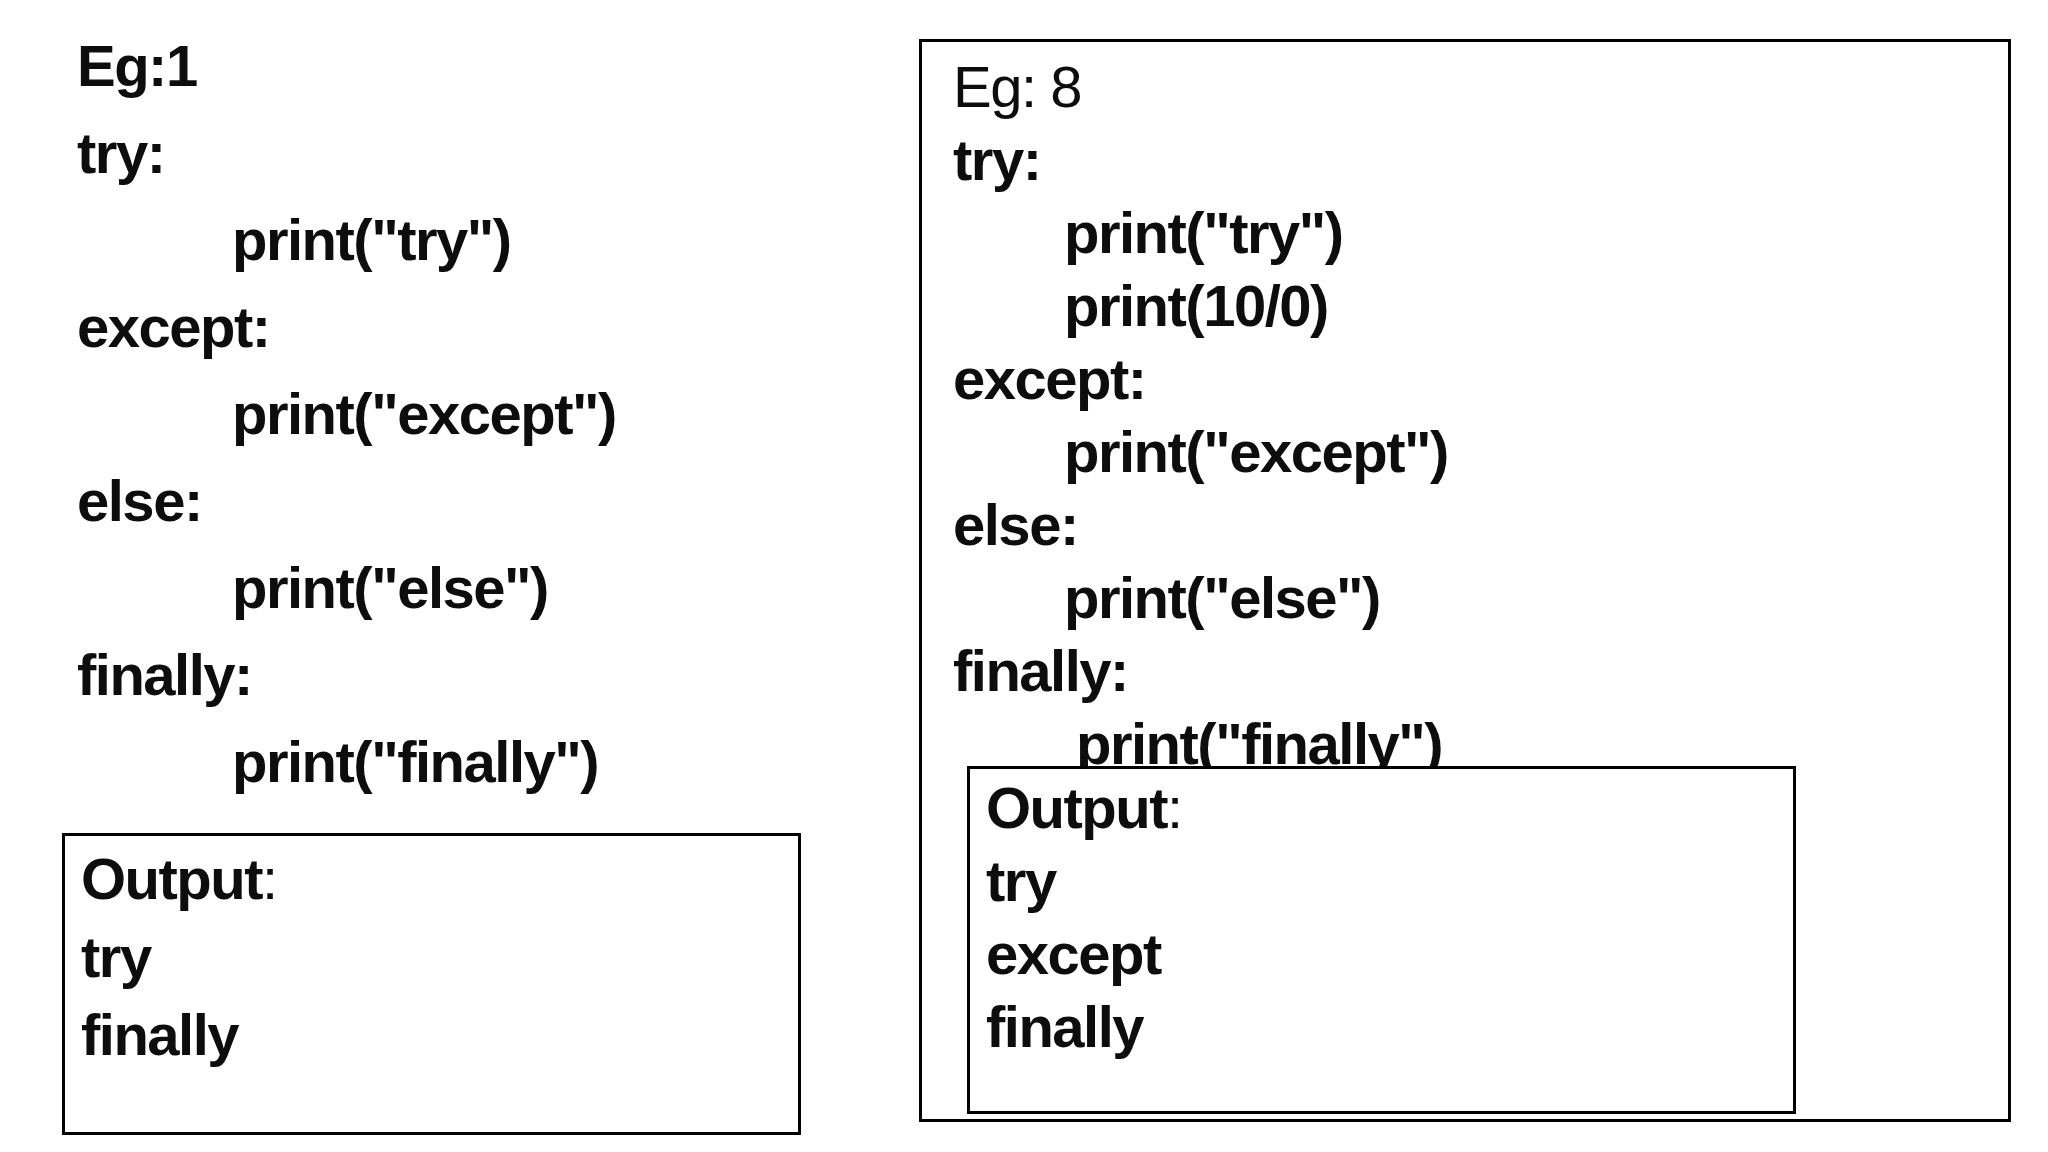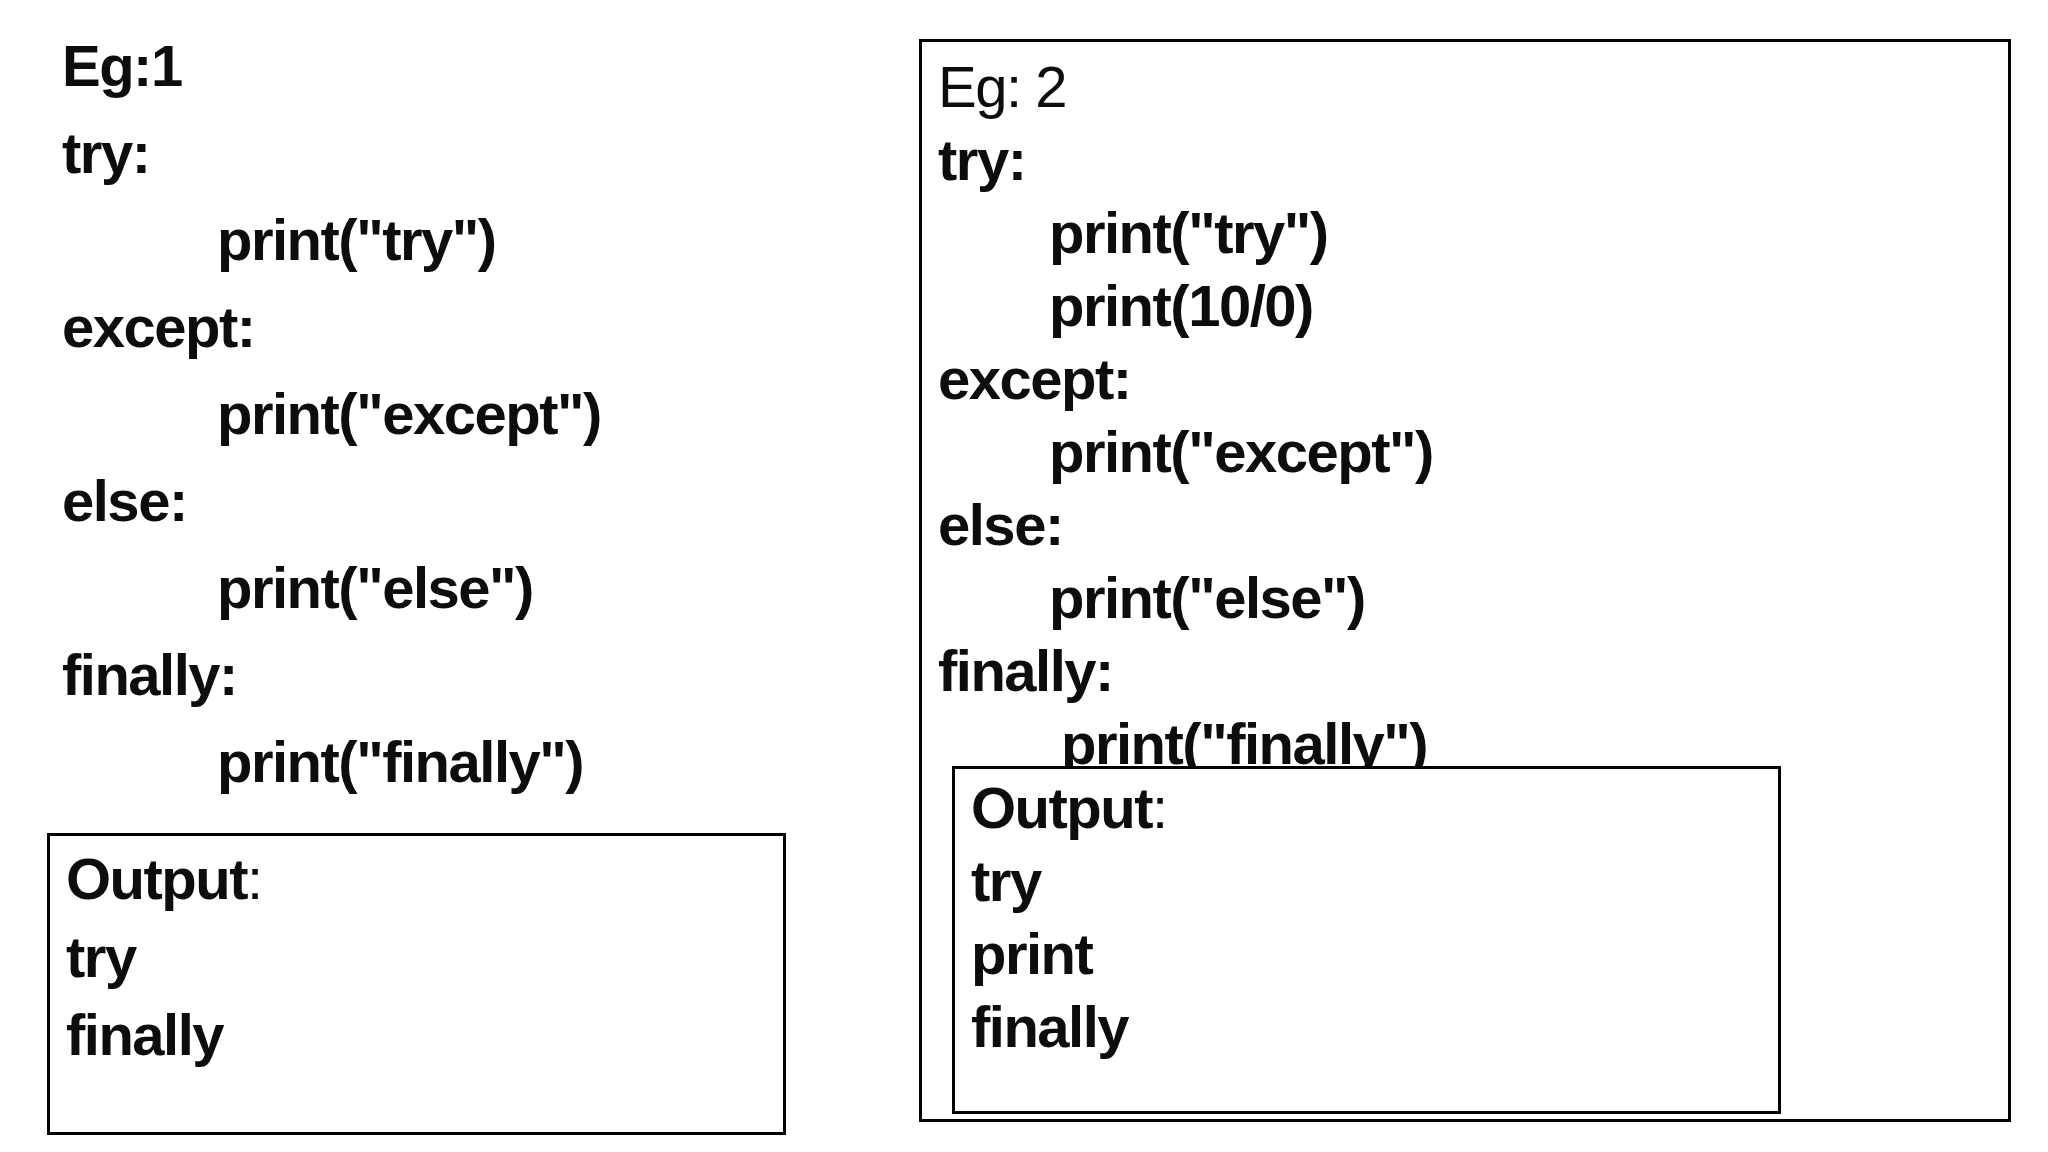--- a/index.html
+++ b/index.html
@@ -8,21 +8,21 @@
     background: #ffffff;
     overflow: hidden;
   }
   body {
     position: relative;
     font-family: "Liberation Sans", sans-serif;
     font-weight: 700;
     color: #0d0d0d;
     letter-spacing: -1.5px;
   }
-  .code, .outbox { position: absolute; font-size: 58px; }
+  .code, .outbox { position: absolute; font-size: 58px; margin-left: 15px; }
 
   
   .code-left { left: 62px; top: 22px; }
   .code-left .line { height: 87px; line-height: 87px; white-space: pre; }
   .code-left .ind { padding-left: 155px; }
 
   .outbox-left {
     left: 47px; top: 833px;
     width: 739px; height: 302px;
     border: 3px solid #000;
@@ -72,32 +72,32 @@
 
 <div class="outbox outbox-left">
   <div class="line"><span>Output</span><span class="colon-thin">:</span></div>
   <div class="line">try</div>
   <div class="line">finally</div>
 </div>
 
 <div class="bigbox">
 
   <div class="code code-right">
-    <div class="line label-regular">Eg: 2</div>
+    <div class="line label-regular">Eg: 8</div>
     <div class="line">try:</div>
     <div class="line ind">print("try")</div>
     <div class="line ind">print(10/0)</div>
     <div class="line">except:</div>
     <div class="line ind">print("except")</div>
     <div class="line">else:</div>
     <div class="line ind">print("else")</div>
     <div class="line">finally:</div>
     <div class="line ind2">print("finally")</div>
   </div>
 
   <div class="outbox outbox-right">
     <div class="line"><span>Output</span><span class="colon-thin">:</span></div>
     <div class="line">try</div>
-    <div class="line">print</div>
+    <div class="line">except</div>
     <div class="line">finally</div>
   </div>
 
 </div>
 
 </body></html>

